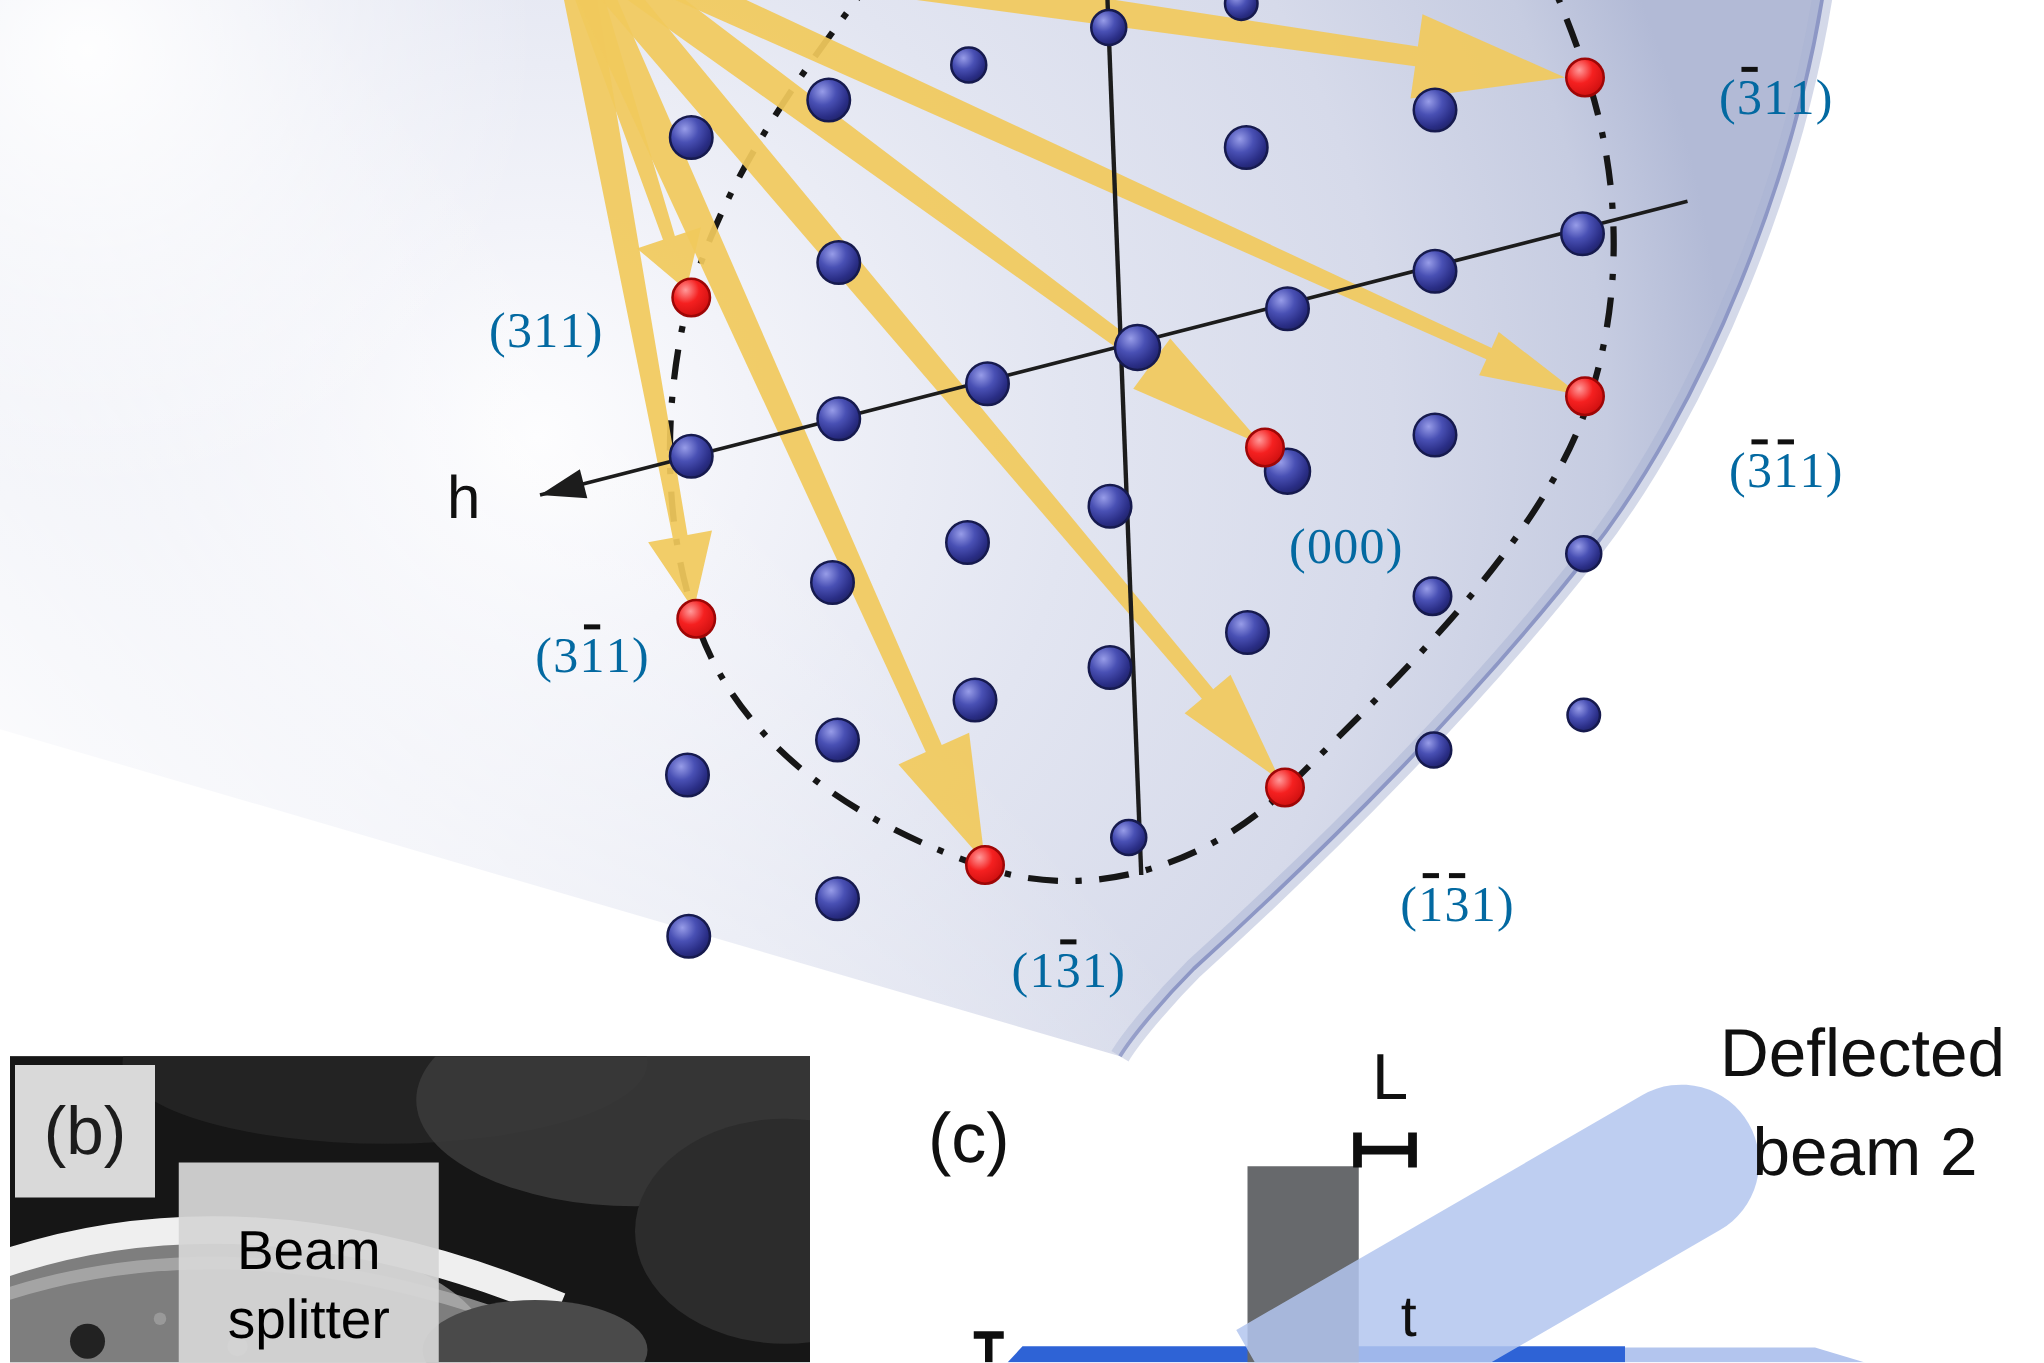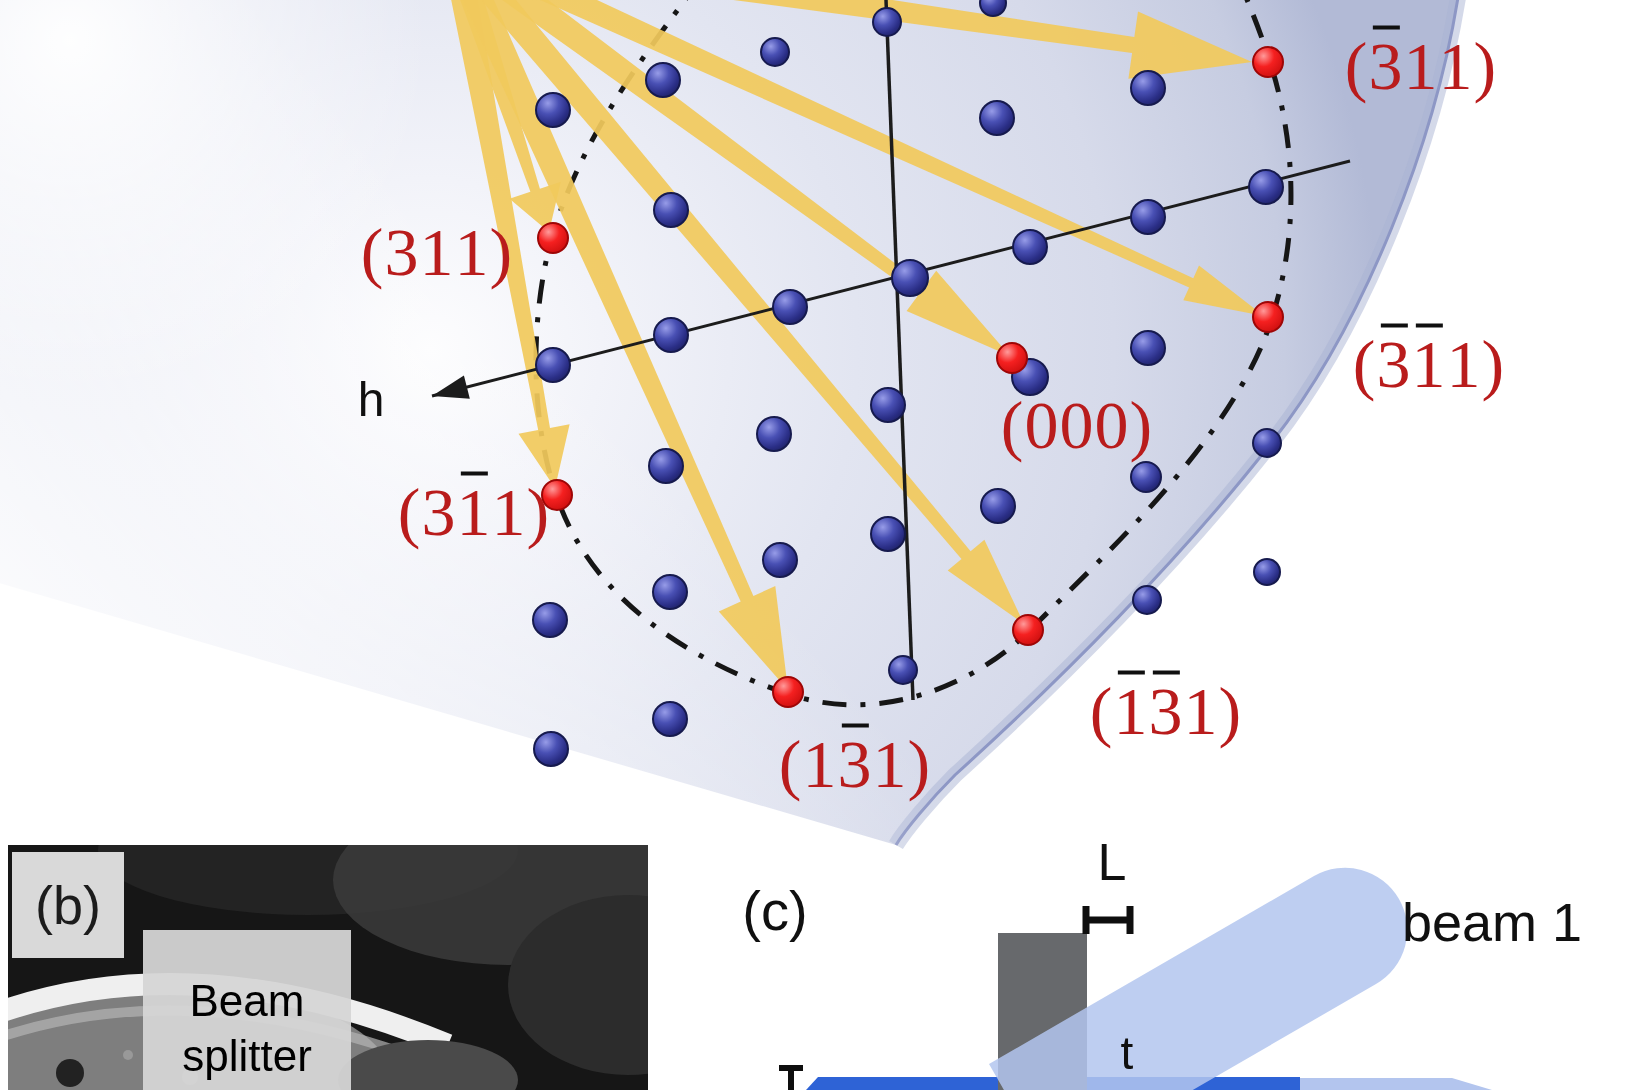--- a/index.html
+++ b/index.html
@@ -1,21 +1,21 @@
 <!DOCTYPE html>
 <html><head>
 <meta charset="utf-8">
 <style>
   html,body{margin:0;padding:0;background:#fff;}
   #stage{position:relative;width:1635px;height:1090px;overflow:hidden;background:#fff;
          font-family:"Liberation Sans",sans-serif;}
   #fig{position:absolute;left:0;top:0;}
   #labels{position:absolute;left:0;top:0;width:100%;height:100%;pointer-events:none;}
   .mlr{position:absolute;transform:translate(-50%,-50%);font-family:"Liberation Serif",serif;
-       font-size:68px;color:#b91c1c;white-space:nowrap;letter-spacing:1px;}
+       font-size:40px;color:#0369a1;white-space:nowrap;letter-spacing:1px;margin-top:12px;}
   .mlr .d{position:relative;display:inline-block;}
   .mlr .d.bar::before{content:'';position:absolute;left:4px;right:4px;top:-1px;height:4px;background:#101010;}
   .txt{position:absolute;transform:translate(-50%,-50%);color:#101010;white-space:nowrap;}
   #axis-h{font-size:48px;}
   #tag-c{font-size:56px;}
   #label-L{font-size:52px;}
   #label-t{font-size:46px;}
   .defl{font-size:54px;}
   
   #photo{position:absolute;left:8px;top:845px;width:640px;height:245px;background:#161616;overflow:hidden;}
@@ -160,21 +160,22 @@
       <span>Beam</span>
       <span>splitter</span>
     </div>
   </div>
 
   <div id="labels">
     <span id="axis-h" class="txt" style="left:371px;top:399px;">h</span>
     <span id="tag-c" class="txt" style="left:775px;top:910px;">(c)</span>
     <span id="label-L" class="txt" style="left:1112px;top:862px;">L</span>
     <span id="label-t" class="txt" style="left:1127px;top:1053px;">t</span>
-    <span class="txt defl" style="left:1492px;top:922px;">beam 1</span>
+    <span class="txt defl" style="left:1490px;top:843px;">Deflected</span>
+    <span class="txt defl" style="left:1492px;top:922px;">beam 2</span>
   <div class="mlr" style="left: 437px; top: 252px;"><span>(</span><span class="d">3</span><span class="d">1</span><span class="d">1</span><span>)</span></div>
       <div class="mlr" style="left: 1421px; top: 66px;"><span>(</span><span class="d bar">3</span><span class="d">1</span><span class="d">1</span><span>)</span></div>
       <div class="mlr" style="left: 1429px; top: 364px;"><span>(</span><span class="d bar">3</span><span class="d bar">1</span><span class="d">1</span><span>)</span></div>
       <div class="mlr" style="left: 474px; top: 512px;"><span>(</span><span class="d">3</span><span class="d bar">1</span><span class="d">1</span><span>)</span></div>
       <div class="mlr" style="left: 1077px; top: 425px; text-align: center;"><span>(</span><span class="d">0</span><span class="d">0</span><span class="d">0</span><span>)</span></div>
       <div class="mlr" style="left: 855px; top: 764px;"><span>(</span><span class="d">1</span><span class="d bar">3</span><span class="d">1</span><span>)</span></div>
       <div class="mlr" style="left: 1166px; top: 711px;"><span>(</span><span class="d bar">1</span><span class="d bar">3</span><span class="d">1</span><span>)</span></div>
     </div>
 </div>
 

